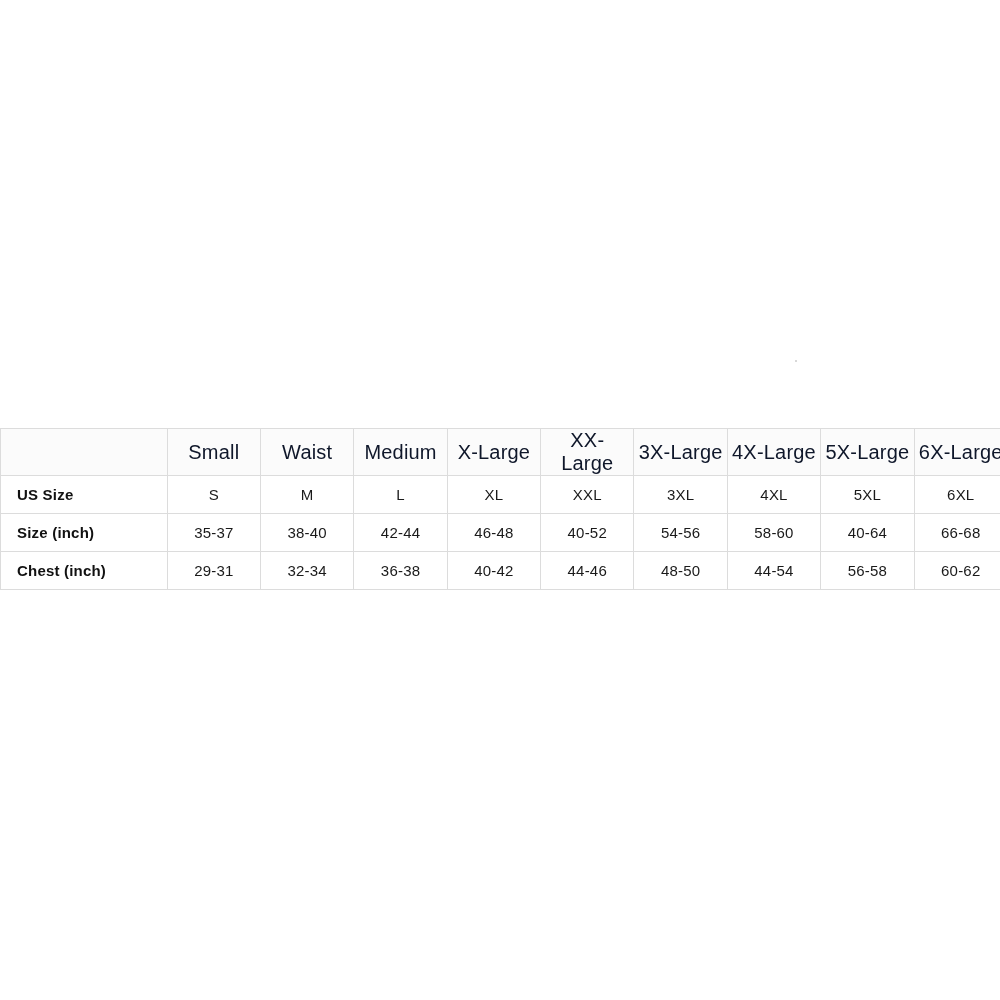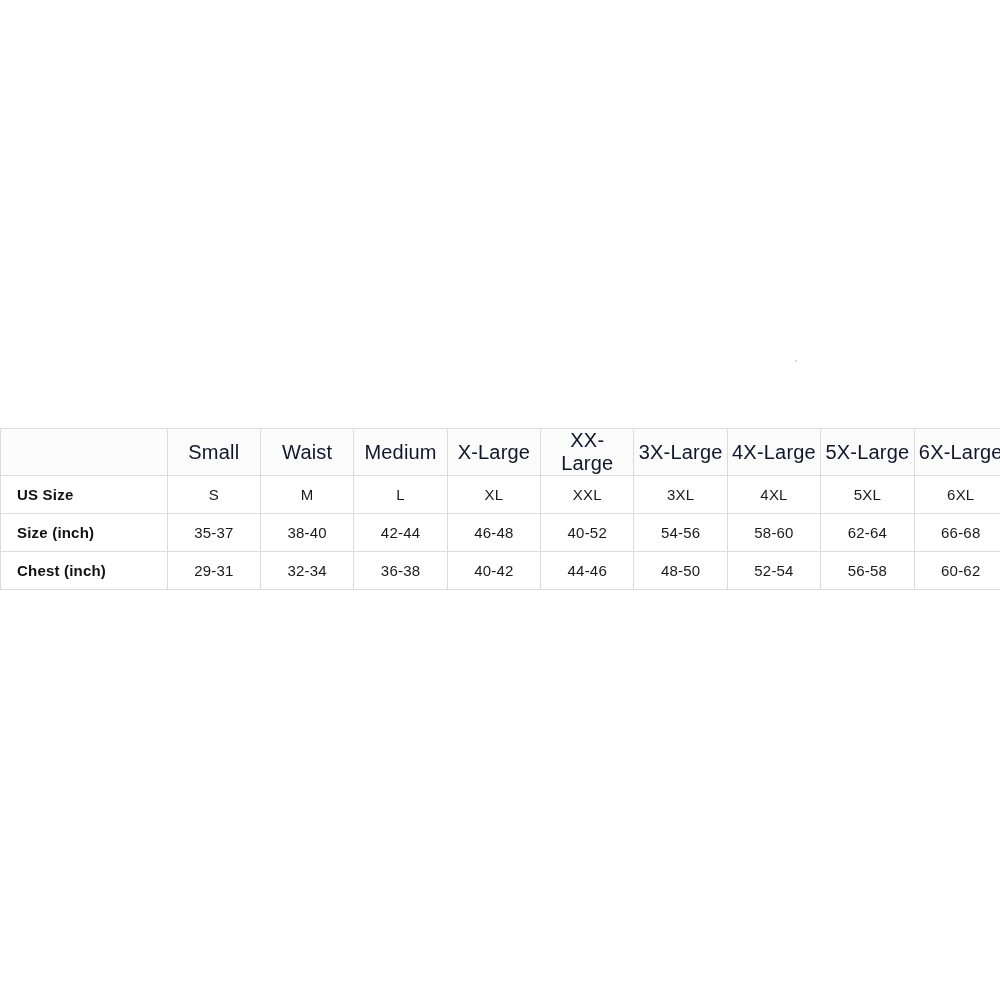--- a/index.html
+++ b/index.html
@@ -120,33 +120,33 @@
 
         <tr>
           <td class="rowhead">Size (inch)</td>
           <td>35-37</td>
           <td>38-40</td>
           <td>42-44</td>
           <td>46-48</td>
           <td>40-52</td>
           <td>54-56</td>
           <td>58-60</td>
-          <td>62-64</td>
+          <td>40-64</td>
           <td>66-68</td>
         </tr>
 
         <tr>
           <td class="rowhead">Chest (inch)</td>
           <td>29-31</td>
           <td>32-34</td>
           <td>36-38</td>
           <td>40-42</td>
           <td>44-46</td>
           <td>48-50</td>
-          <td>52-54</td>
+          <td>44-54</td>
           <td>56-58</td>
           <td>60-62</td>
         </tr>
       </tbody>
     </table>
   </div>
 
 </div>
 
 </body></html>

